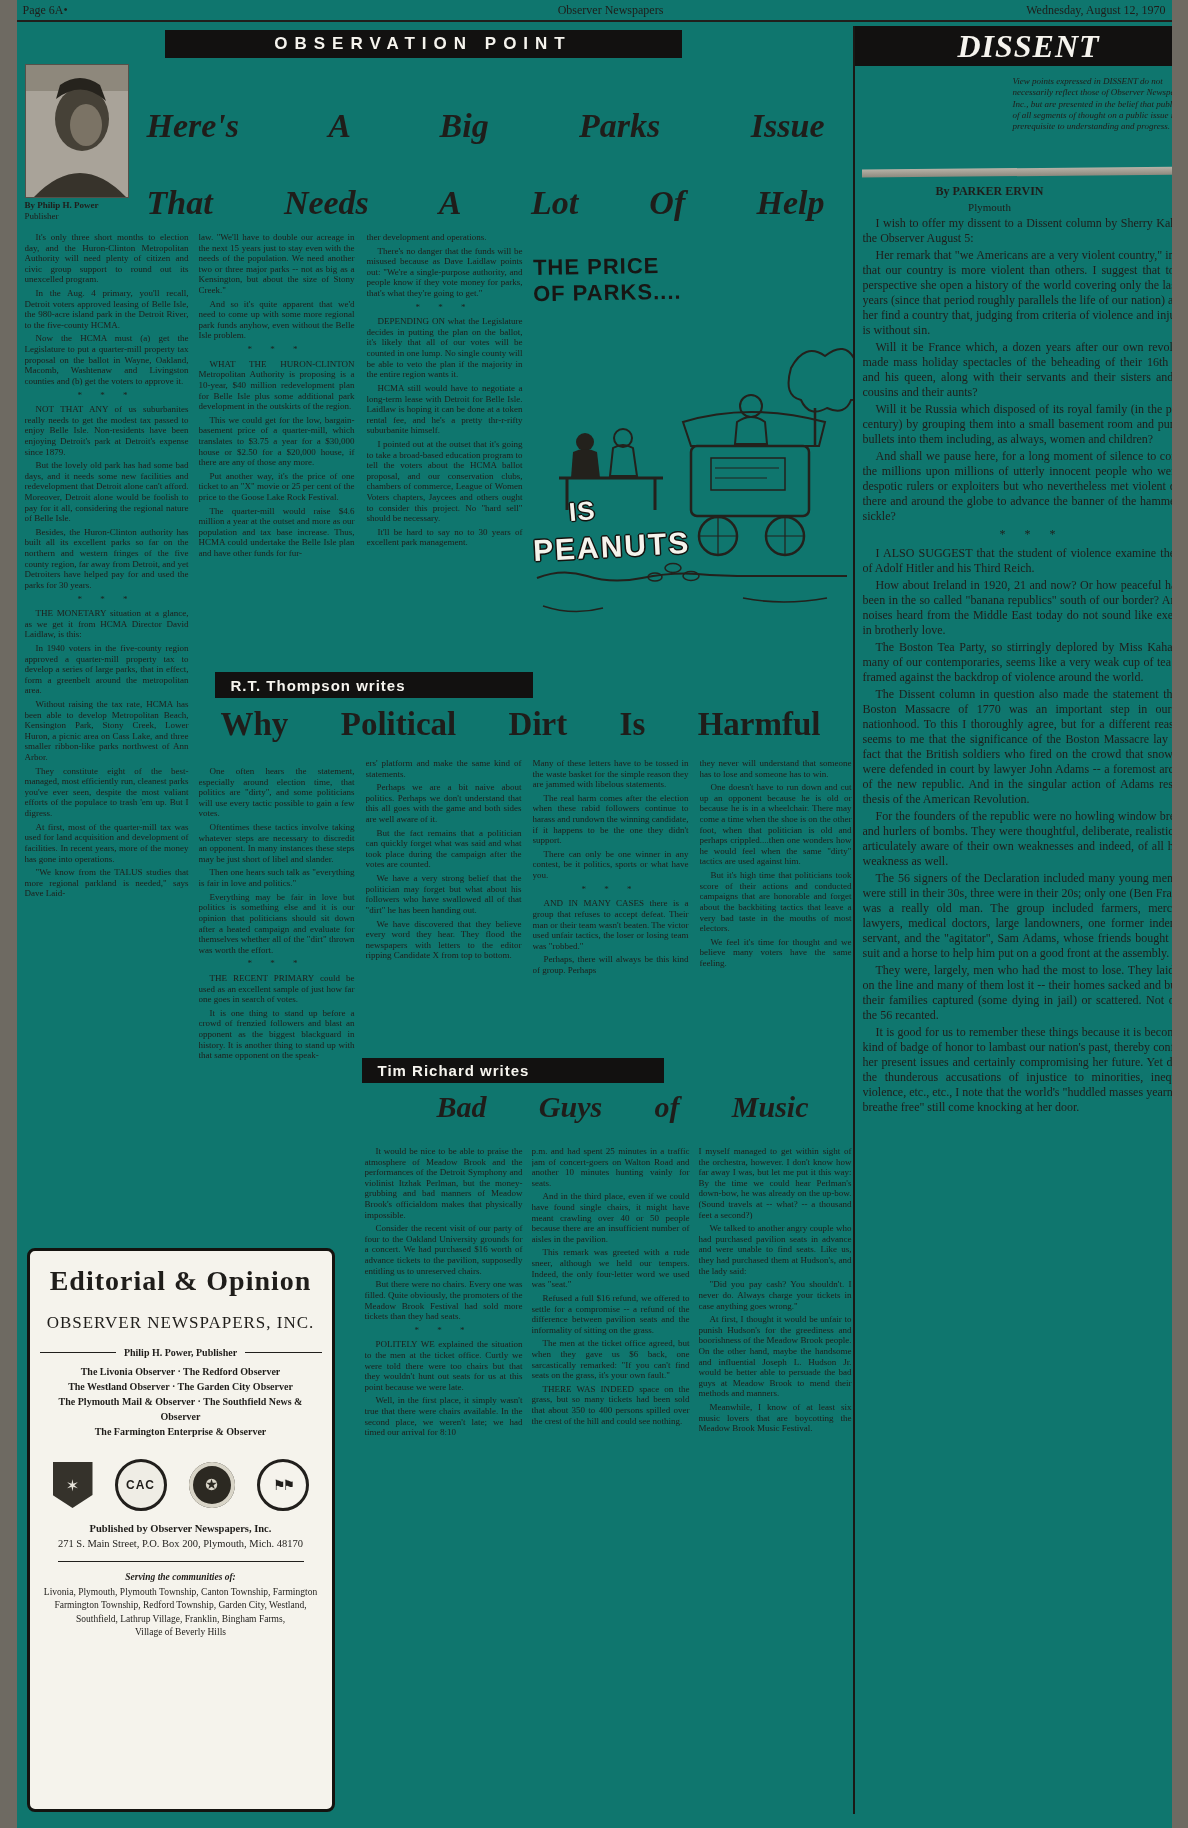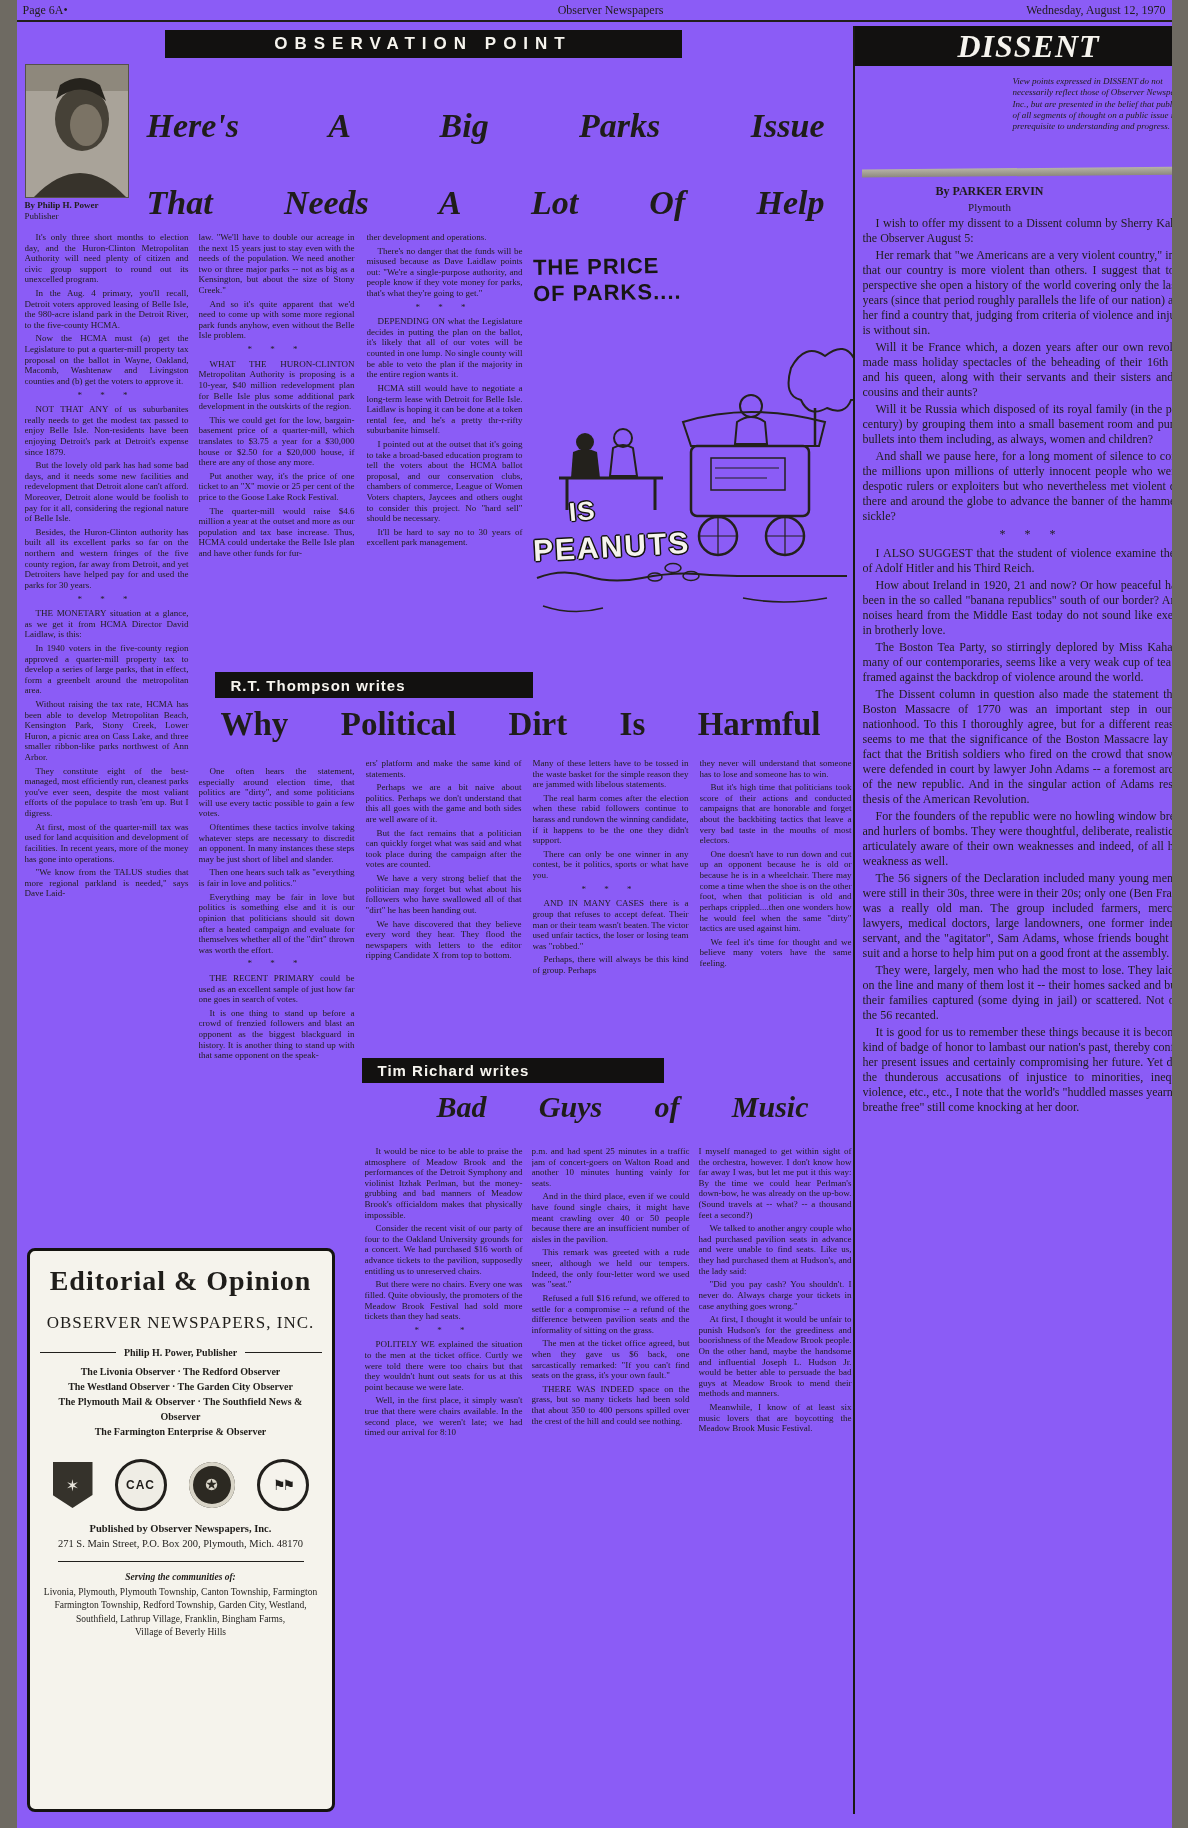--- a/index.html
+++ b/index.html
@@ -1,16 +1,16 @@
 <!DOCTYPE html>
 <html><head>
 <meta charset="utf-8">
 <style>
   html,body{margin:0;padding:0;background:#6e6a62;}
-  .page{position:relative;width:1155px;height:1828px;margin:0 auto;background:#8b5cf6;
+  .page{position:relative;width:1155px;height:1828px;margin:0 auto;background:#0f766e;
         font-family:"Liberation Serif",serif;color:#1f1d1a;overflow:hidden;}
   .abs{position:absolute;}
 
   
   .hdr{font-size:12px;top:3px;}
   .hdr-rule{top:20px;left:0;width:1188px;height:2px;background:#211f1c;}
 
   
   .banner{background:#121110;color:#f6f4ee;font-family:"Liberation Sans",sans-serif;
           font-weight:bold;display:flex;align-items:center;}
@@ -207,22 +207,22 @@
   <div class="abs col cont" style="left:516px;top:758px;width:156px;max-height:294px;">
       <p>Many of these letters have to be tossed in the waste basket for the simple reason they are jammed with libelous statements.</p>
       <p>The real harm comes after the election when these rabid followers continue to harass and rundown the winning candidate, if it happens to be the one they didn't support.</p>
       <p>There can only be one winner in any contest, be it politics, sports or what have you.</p>
       <p class="stars">* * *</p>
       <p>AND IN MANY CASES there is a group that refuses to accept defeat. Their man or their team wasn't beaten. The victor used unfair tactics, the loser or losing team was "robbed."</p>
       <p>Perhaps, there will always be this kind of group. Perhaps</p>
     </div>
   <div class="abs col cont" style="left:683px;top:758px;width:152px;max-height:294px;">
       <p>they never will understand that someone has to lose and someone has to win.</p>
+      <p>One doesn't have to run down and cut up an opponent because he is old or because he is in a wheelchair. There may come a time when the shoe is on the other foot, when that politician is old and perhaps crippled....then one wonders how he would feel when the same "dirty" tactics are used against him.</p>
       <p>But it's high time that politicians took score of their actions and conducted campaigns that are honorable and forget about the backbiting tactics that leave a very bad taste in the mouths of most electors.</p>
-      <p>One doesn't have to run down and cut up an opponent because he is old or because he is in a wheelchair. There may come a time when the shoe is on the other foot, when that politician is old and perhaps crippled....then one wonders how he would feel when the same "dirty" tactics are used against him.</p>
       <p>We feel it's time for thought and we believe many voters have the same feeling.</p>
     </div>
 
   <div class="abs banner writes-banner" style="left:345px;top:1058px;width:286px;height:25px;">Tim Richard writes</div>
   <div class="abs r-headline" style="left:420px;top:1090px;width:372px;">Bad Guys of Music</div>
   <div class="abs col" style="left:348px;top:1146px;width:158px;max-height:416px;">
       <p>It would be nice to be able to praise the atmosphere of Meadow Brook and the performances of the Detroit Symphony and violinist Itzhak Perlman, but the money-grubbing and bad manners of Meadow Brook's officialdom makes that physically impossible.</p>
       <p>Consider the recent visit of our party of four to the Oakland University grounds for a concert. We had purchased $16 worth of advance tickets to the pavilion, supposedly entitling us to unreserved chairs.</p>
       <p>But there were no chairs. Every one was filled. Quite obviously, the promoters of the Meadow Brook Festival had sold more tickets than they had seats.</p>
       <p class="stars">* * *</p>

